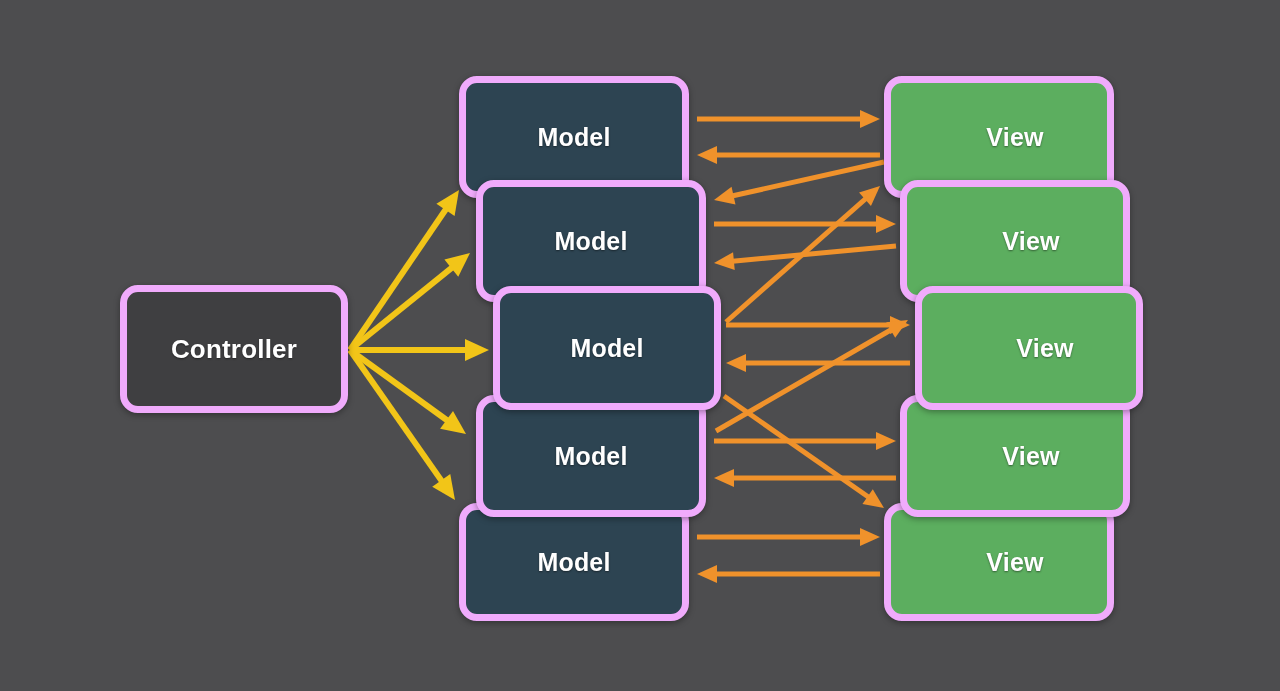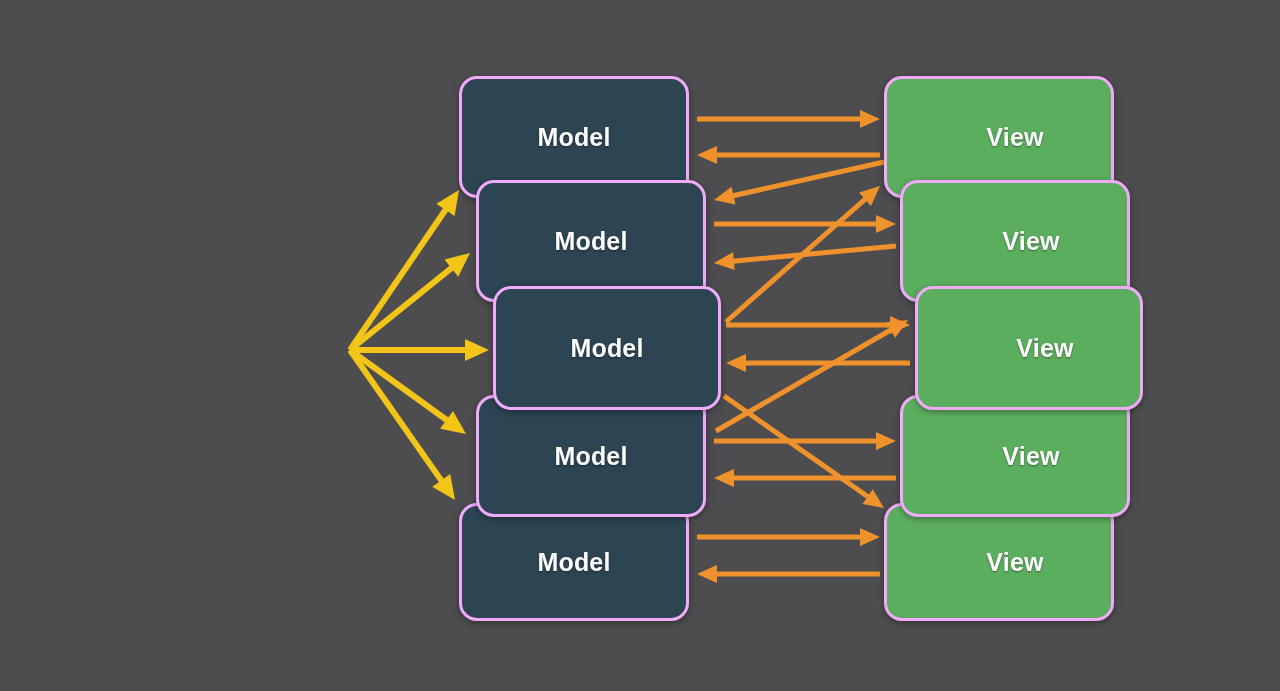--- a/index.html
+++ b/index.html
@@ -20,21 +20,21 @@
     left: 0; top: 0;
     width: 1280px;
     height: 691px;
   }
   .node {
     position: absolute;
     box-sizing: border-box;
     display: flex;
     align-items: center;
     justify-content: center;
-    border: 3px solid #f0abfc;
+    border: 7px solid #f0abfc;
     border-radius: 18px;
     box-shadow: 0 2px 6px rgba(0,0,0,0.35);
   }
   .node-label {
     color: #ffffff;
     font-weight: 600;
     letter-spacing: 0.2px;
     text-shadow: 0 1px 2px rgba(0,0,0,0.45);
     white-space: nowrap;
     user-select: none;
@@ -124,20 +124,23 @@
           <line x1="880" y1="574" x2="713" y2="574" stroke="#f0922b" stroke-width="5" stroke-linecap="butt"></line>
           <polygon points="697,574 717,565 717,583" fill="#f0922b"></polygon>
         </g>
         <g>
           <line x1="716" y1="431" x2="894.148242702174" y2="328.0080471878057" stroke="#f0922b" stroke-width="5" stroke-linecap="butt"></line>
           <polygon points="908,320 895.1898299208582,337.80167246478425 886.1807768345767,322.21844550472997" fill="#f0922b"></polygon>
         </g>
       </g>
   </svg>
 
+  <div id="controller-node" class="node controller" style="left: 120px; top: 285px; width: 228px; height: 128px;">
+    <span class="node-label" style="font-size: 26px;">Controller</span>
+  </div>
 
   <div id="model-nodes">
       <div class="node model" style="z-index: 11; left: 459px; top: 76px; width: 230px; height: 122px;">
         <span class="node-label" style="font-size: 25px;">Model</span>
       </div>
       <div class="node model" style="z-index: 13; left: 476px; top: 180px; width: 230px; height: 122px;">
         <span class="node-label" style="font-size: 25px;">Model</span>
       </div>
       <div class="node model" style="z-index: 15; left: 493px; top: 286px; width: 228px; height: 124px;">
         <span class="node-label" style="font-size: 25px;">Model</span>

